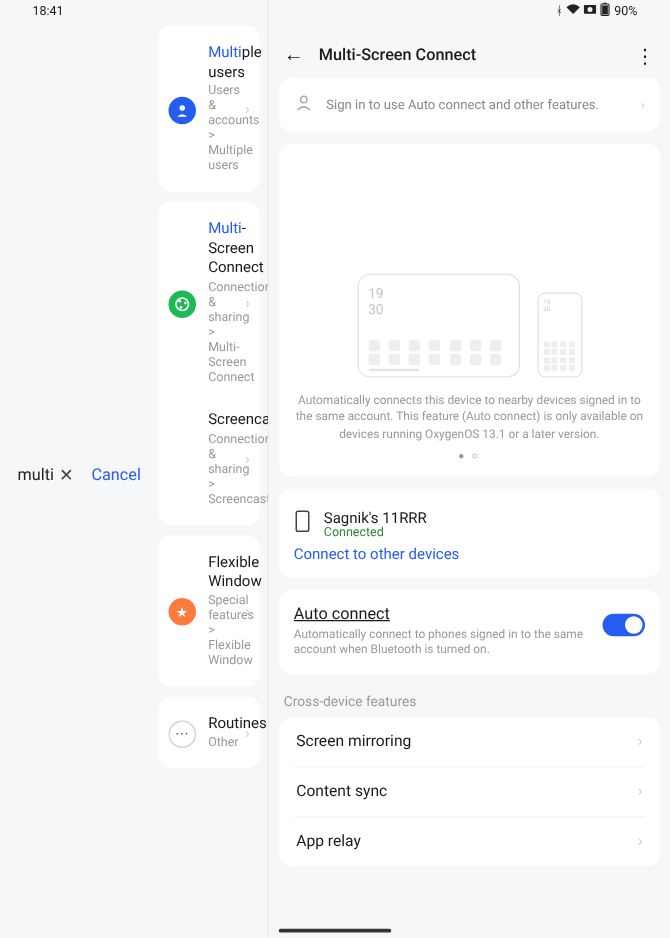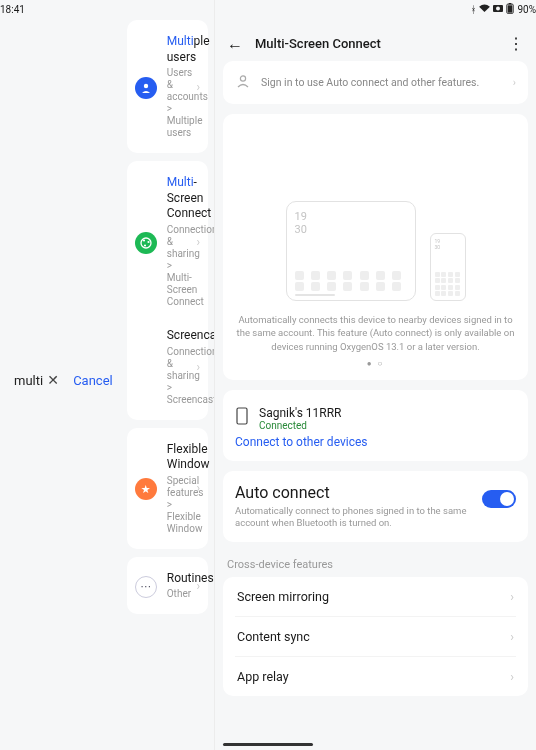--- a/index.html
+++ b/index.html
@@ -1,18 +1,18 @@
 <!DOCTYPE html>
 <html><head>
 <meta charset="utf-8">
 <style>
   * { box-sizing: border-box; margin: 0; padding: 0; }
   html, body { width: 536px; height: 750px; overflow: hidden; font-family: -apple-system, "Segoe UI", Roboto, sans-serif; background: #f6f7f8; color: #1a1a1a; }
   .screen { display: flex; height: 100%; position: relative; }
-  .statusbar { position: absolute; top: 0; left: 0; right: 0; height: 18px; display: flex; justify-content: space-between; align-items: center; font-size: 10px; padding: 2px 0; z-index: 10; gap: 32px; }
+  .statusbar { position: absolute; top: 0; left: 0; right: 0; height: 18px; display: flex; justify-content: space-between; align-items: center; font-size: 10px; padding: 2px 26px; z-index: 10; gap: 32px; }
   .statusbar .icons { display: flex; gap: 3px; align-items: center; }
   .left-pane { width: 215px; flex-shrink: 0; border-right: 1px solid #ececec; padding-top: 14px; display: flex; }
   .searchrow { display: flex; align-items: center; padding: 6px 8px 10px 14px; font-size: 13px; }
   .searchrow .query { flex: 1; color: #222; }
   .searchrow .clear { width: 20px; text-align: center; color: #444; font-size: 14px; }
   .searchrow .cancel { color: #265df1; margin-left: 10px; font-size: 13px; }
   .res-list { padding: 6px; display: flex; flex-direction: column; gap: 8px; overflow-y: auto; }
   .card { background: #fff; border-radius: 10px; padding: 4px 0; }
   .item { display: flex; align-items: center; padding: 10px 8px; gap: 10px; }
   .item .ic { width: 22px; height: 22px; border-radius: 50%; flex-shrink: 0; display:flex;align-items:center;justify-content:center;color:#fff;font-size:11px;margin-top:2px;}
@@ -23,37 +23,37 @@
   .item .chev { color: #ccc; font-size: 12px; align-self: center; }
   .right-pane { flex: 1; padding-top: 26px; display: flex; flex-direction: column; height: 100%; }
   .hdr { display: flex; align-items: center; padding: 8px 12px; gap: 12px; }
   .hdr .back { font-size: 16px; }
   .hdr .title { font-size: 13px; flex: 1; font-weight: 500; }
   .hdr .dots { font-size: 16px; letter-spacing: 0; }
   .rcontent { flex: 1; overflow-y: auto; padding: 0 8px 20px 8px; }
   .rcard { background: #fff; border-radius: 10px; margin-bottom: 10px; padding: 12px; }
   .signin { display: flex; align-items: center; gap: 10px; font-size: 10.5px; color: #888; }
   .promo { display:flex; justify-content:center; align-items:flex-end; gap:14px; height:175px; }
-  .dev-big { width:130px;height:100px;border:1.5px solid #e2e2e2;border-radius:10px;display:flex;flex-direction:column;justify-content:space-between;padding:8px 8px 4px 8px;}
+  .dev-big { width:130px;height:83px;border:1.5px solid #e2e2e2;border-radius:10px;display:flex;flex-direction:column;justify-content:space-between;padding:8px 8px 4px 8px;}
   .dev-big .clk{font-size:11px;color:#c4c4c4;}
   .dev-big .apps{display:grid;grid-template-columns:repeat(7,1fr);gap:2px;}
   .dev-big .apps span{width:9px;height:9px;background:#eee;border-radius:2px;}
   .dev-big .bar{width:40px;height:2px;background:#e4e4e4;align-self:center;border-radius:2px;margin-top:3px;}
   .dev-small{width:36px;height:68px;border:1.5px solid #e2e2e2;border-radius:6px;display:flex;flex-direction:column;justify-content:space-between;padding:4px;}
   .dev-small .clk{font-size:5px;color:#c4c4c4;}
   .dev-small .apps{display:grid;grid-template-columns:repeat(4,1fr);gap:1.5px;}
   .dev-small .apps span{width:5px;height:5px;background:#eee;border-radius:1px;}
   .promo-txt{font-size:9.5px;color:#999;text-align:center;line-height:1.4;margin-top:12px;}
   .pager{text-align:center;font-size:8px;color:#999;margin-top:6px;letter-spacing:2px;}
   .devrow{display:flex;align-items:center;gap:10px;padding:4px 0;}
   .devrow .nm{font-size:12px;}
   .devrow .st{font-size:10px;color:#2a8a3a;}
   .link{color:#265df1;font-size:12px;margin-top:0;}
   .toggle-row{display:flex;justify-content:space-between;align-items:flex-start;gap:12px;}
-  .toggle-row .lbl .t{font-size:16px;margin-bottom:3px;}
+  .toggle-row .lbl .t{font-size:13px;margin-bottom:3px;text-decoration:underline;}
   .toggle-row .lbl .d{font-size:9.5px;color:#999;line-height:1.3;}
   .switch{width:34px;height:18px;background:#265df1;border-radius:10px;position:relative;flex-shrink:0;margin-top:7px;}
   .switch::after{content:"";position:absolute;right:2px;top:2px;width:14px;height:14px;background:#fff;border-radius:50%;}
   .section-lbl{font-size:11px;color:#999;padding:6px 4px;}
   .featrow{display:flex;justify-content:space-between;align-items:center;padding:12px 2px;font-size:12.5px;}
   .featrow + .featrow{border-top:1px solid #f3f3f3;}
   .navbar{position:absolute;bottom:4px;left:50%;transform:translateX(-50%);width:90px;height:3px;background:#333;border-radius:2px;}
 </style>
 </head>
 <body>

